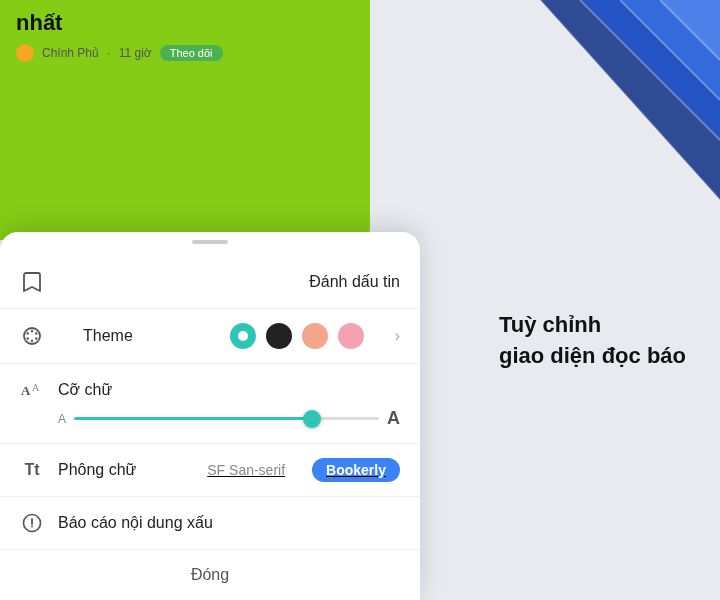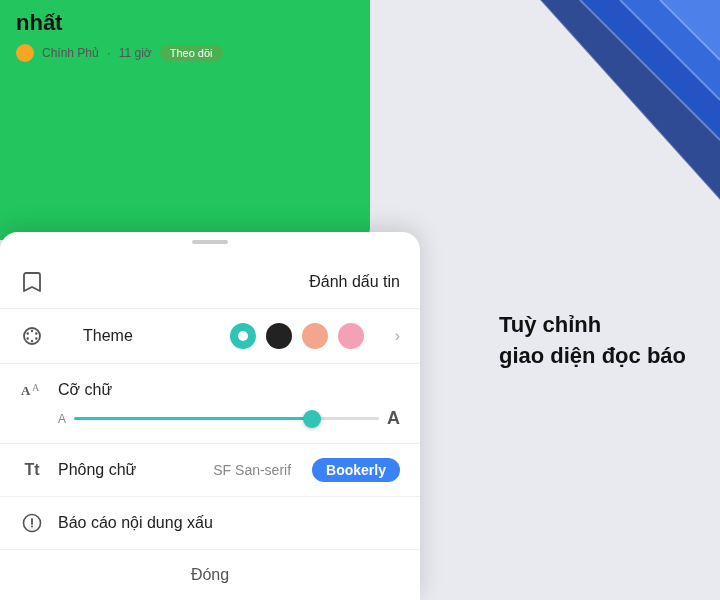--- a/index.html
+++ b/index.html
@@ -31,21 +31,21 @@
       height: 300px;
       z-index: 1;
     }
 
     
     .article-card {
       position: absolute;
       top: 0; left: 0;
       width: 370px;
       height: 240px;
-      background: #22c55e;
+      background: #84cc16;
       border-radius: 0 0 12px 0;
       z-index: 2;
       overflow: hidden;
       padding: 10px 16px 12px 16px;
     }
 
     .article-title {
       font-size: 22px;
       font-weight: 800;
       color: #111;
@@ -316,21 +316,22 @@
     .fontfamily-label {
       font-size: 16px;
       color: #222;
       font-weight: 500;
       flex: 1;
     }
 
     .fontfamily-options {
       display: flex;
       align-items: center;
-      gap: 21px;
+      gap: 27px;
+      text-decoration: underline;
     }
 
     .font-option {
       font-size: 14px;
       color: #888;
       cursor: pointer;
     }
 
     .font-option-selected {
       background: #3b82f6;

